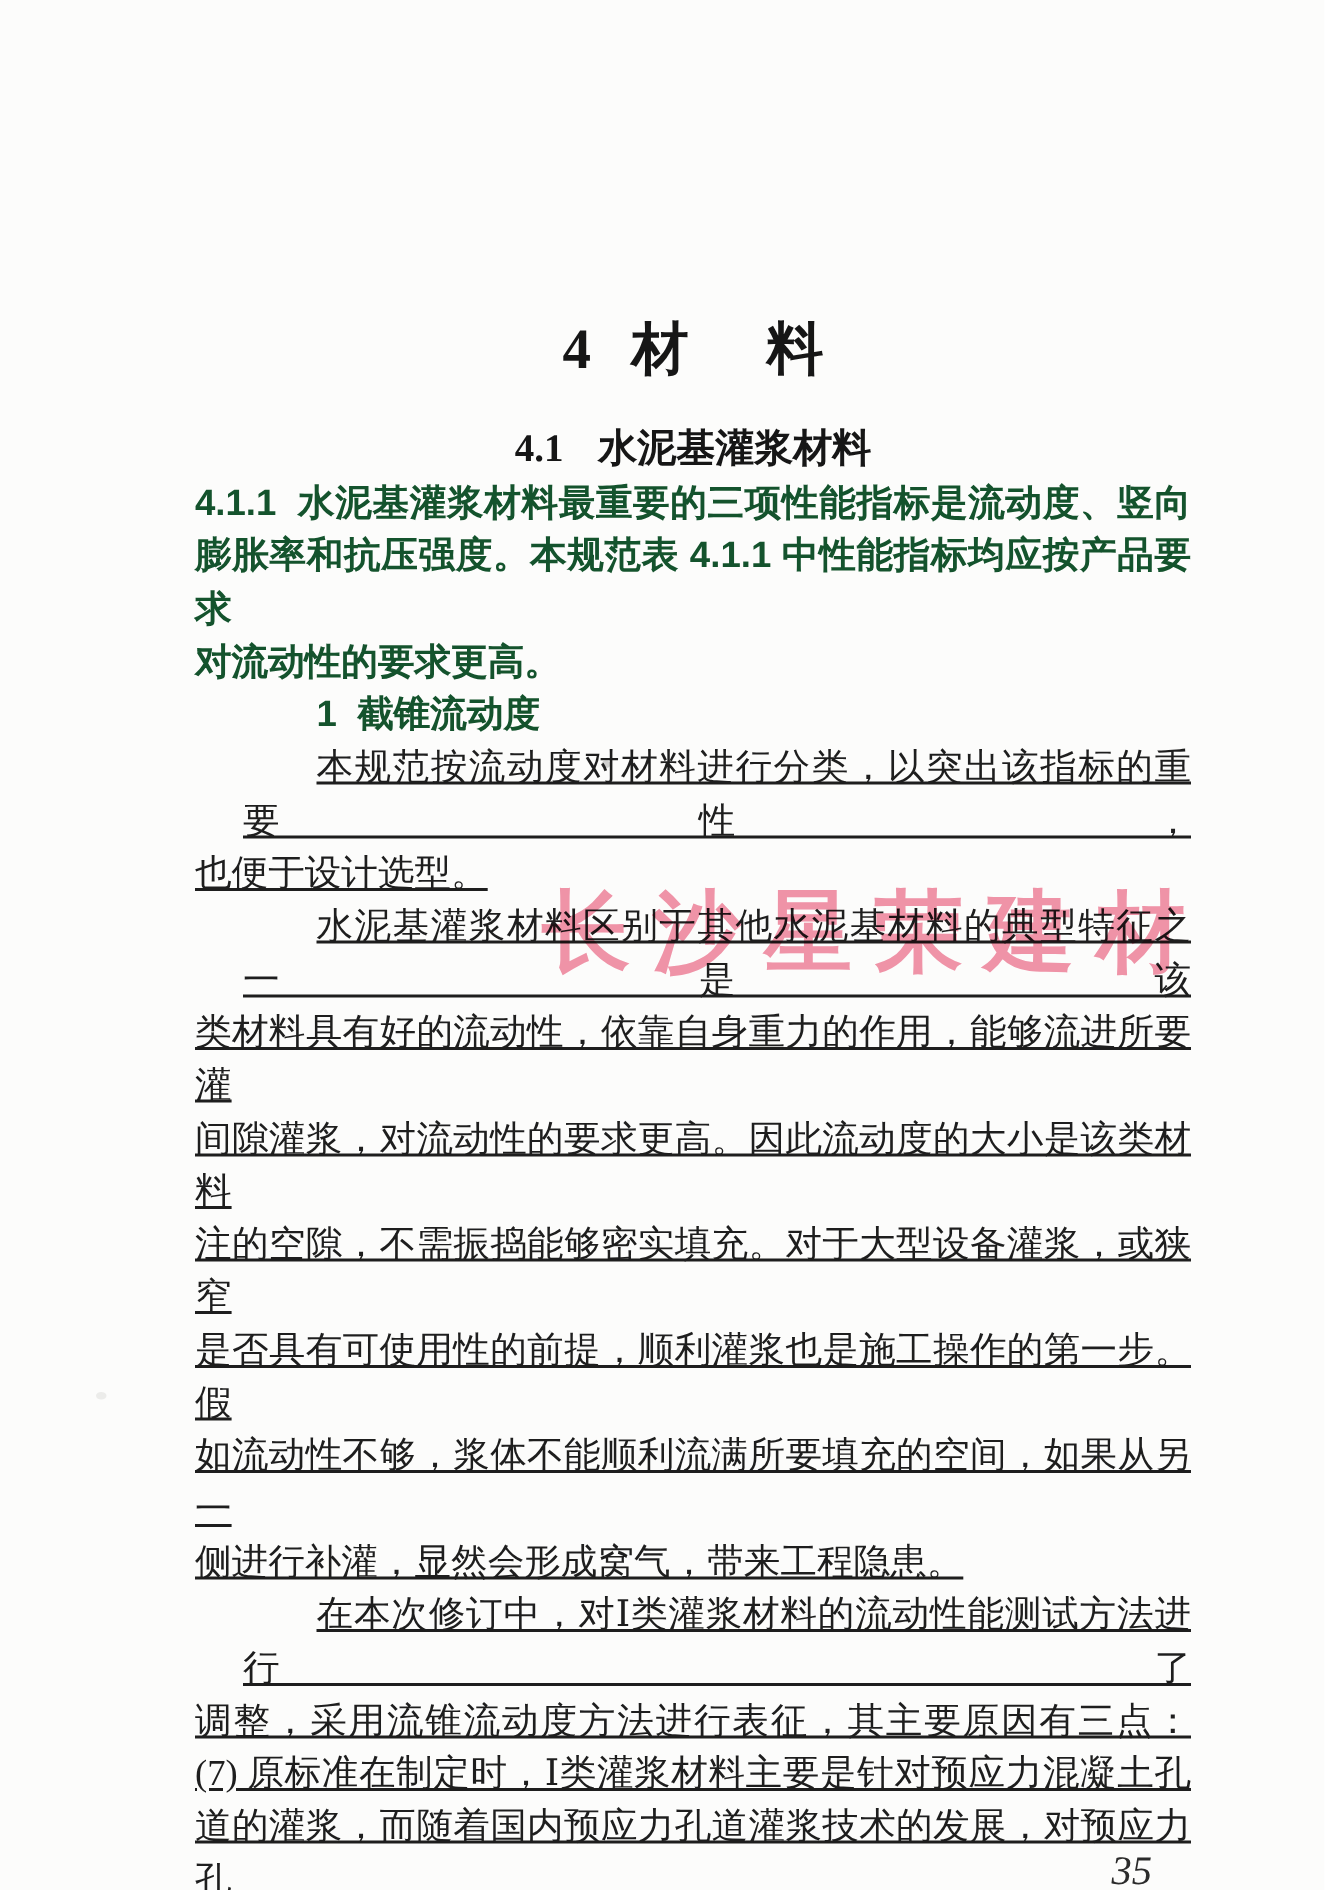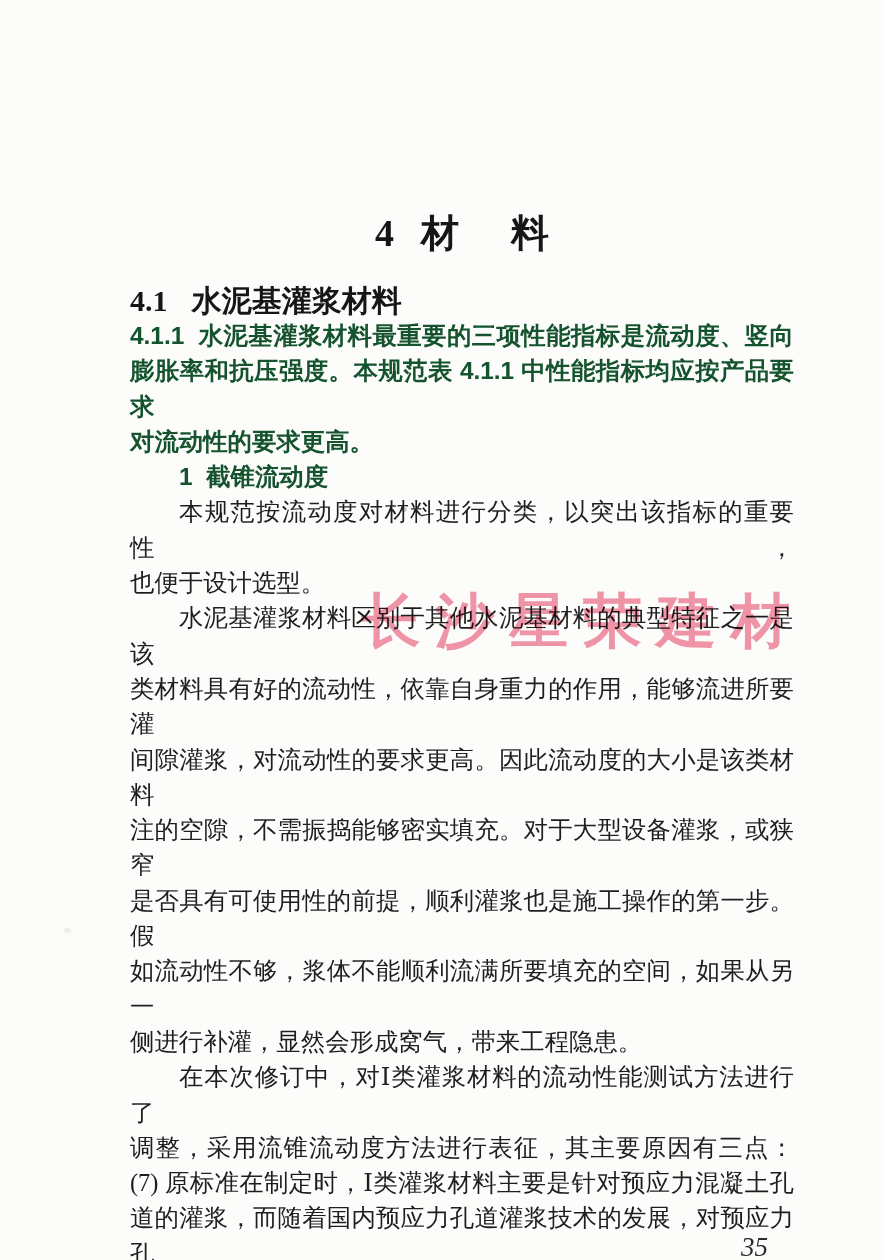--- a/index.html
+++ b/index.html
@@ -26,22 +26,22 @@
   .chapter-title .ct-num {
     font-family: "Liberation Serif", "DejaVu Serif", serif;
     margin-right: 27px;
   }
   .chapter-title .ct-char2 { margin-left: 52px; }
 
   
   .section-title {
     position: absolute;
     top: 261px; left: 130px; width: 664px;
-    text-align: left;
-    font-size: 30px; font-weight: 700; line-height: 30px;
+    text-align: center;
+    font-size: 26px; font-weight: 700; line-height: 30px;
     font-family: "Liberation Sans", "DejaVu Sans", sans-serif;
     color: #161616;
   }
   .section-title .st-num {
     font-family: "Liberation Serif", "DejaVu Serif", serif;
     margin-right: 16px;
   }
 
   
   .body-text {
@@ -52,24 +52,25 @@
   }
   .para { margin: 0; }
   .para.bold {
     font-family: "Liberation Sans", "DejaVu Sans", sans-serif;
     font-weight: 700;
     color: #14532d;
   }
   .para.normal {
     font-family: "Liberation Serif", "DejaVu Serif", serif;
     font-weight: 400;
+    text-decoration: underline;
   }
   .line { text-align: justify; text-align-last: left; }
   .line.full { text-align-last: justify; }
-  .line.indent { text-indent: 49px; }
+  .line.indent { text-indent: 49px; margin-left: 32px; }
 
   
   .watermark {
     position: absolute;
     top: 592px; left: 317px;
     font-size: 59px; line-height: 59px;
     letter-spacing: 15px;
     font-weight: 700;
     font-family: "Liberation Sans", "DejaVu Sans", sans-serif;
     color: #f295aa;

